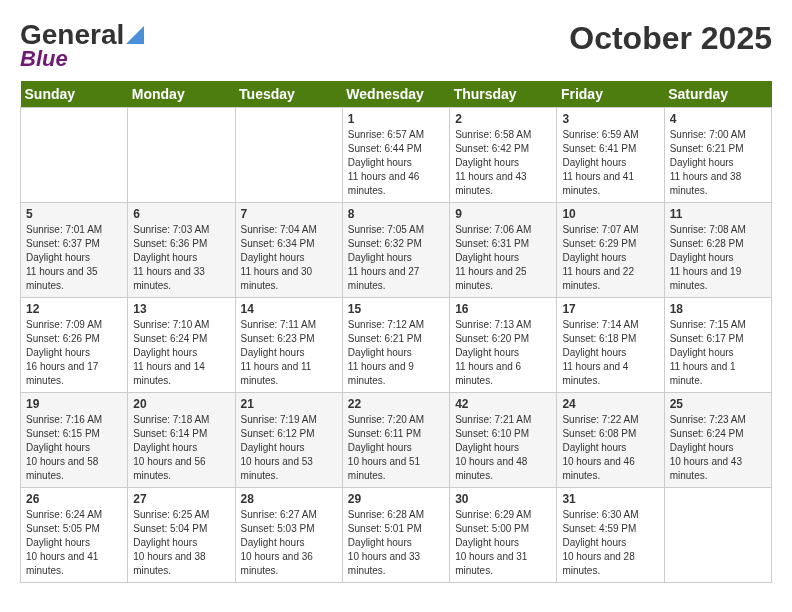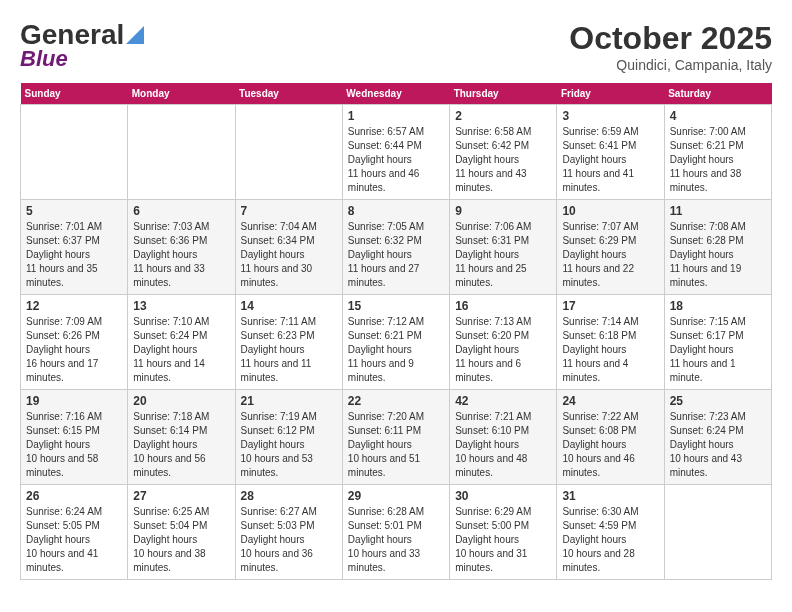--- a/index.html
+++ b/index.html
@@ -14,42 +14,41 @@
       display: flex;
       justify-content: space-between;
       align-items: flex-start;
       margin-bottom: 10px;
     }
     .logo {
       display: flex;
       align-items: center;
     }
     .title-area {
-      text-align: right;
     }
     .month-title {
       font-size: 32px;
       font-weight: bold;
       color: #333;
     }
     .location {
       font-size: 14px;
       color: #555;
     }
     table {
       width: 100%;
       border-collapse: collapse;
       font-size: 10.5px;
     }
     th {
-      background-color: #be185d;
+      background-color: #4d7c0f;
       color: white;
       padding: 5px 4px;
       text-align: left;
-      font-size: 10px;
+      font-size: 14px;
       font-weight: bold;
     }
     td {
       border: 1px solid #ccc;
       padding: 4px 5px;
       vertical-align: top;
       width: 14.28%;
       height: 80px;
       color: #333;
       font-size: 10px;
@@ -84,21 +83,20 @@
         <span style="font-size:28px;font-weight:bold;color:#333;">General</span>
         <svg width="18" height="22" viewBox="0 0 18 22" style="margin-left:2px;margin-top:-4px;">
           <polygon points="0,22 18,22 18,4" fill="#4a90d9"></polygon>
         </svg>
       </div>
       <span style="font-size:22px;font-weight:bold;color:#701a75;margin-top:-4px;font-style:italic;">Blue</span>
     </div>
   </div>
   <div class="title-area">
     <div class="month-title">October 2025</div>
-    <div class="location">Quindici, Campania, Italy</div>
   </div>
 </div>
 
 <table>
   <thead>
     <tr id="weekday-header">
         <th>Sunday</th>
         <th>Monday</th>
         <th>Tuesday</th>
         <th>Wednesday</th>

